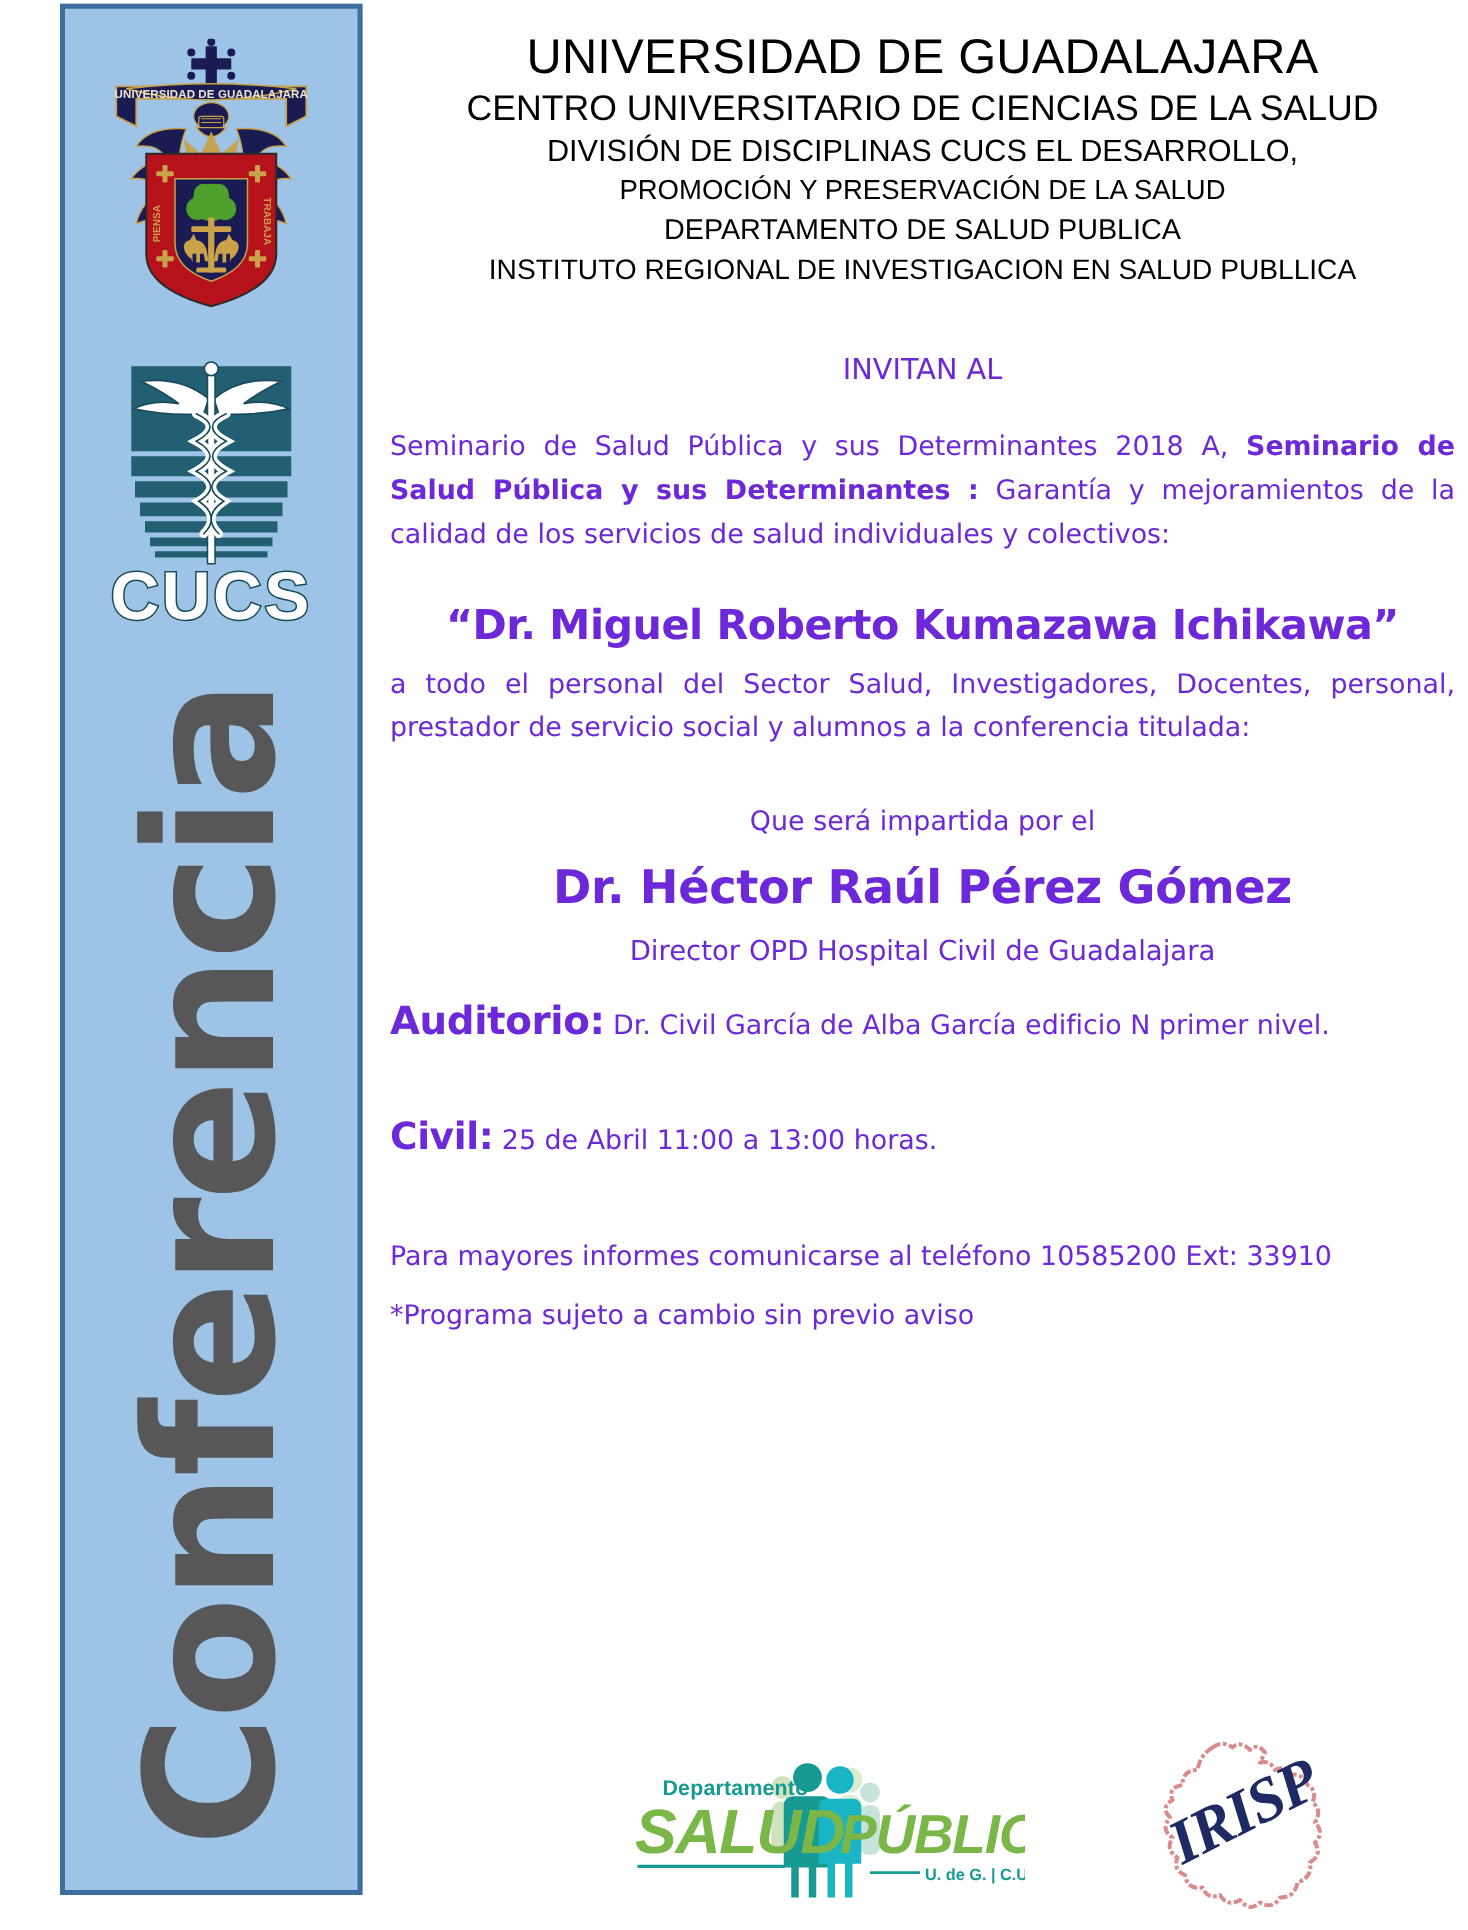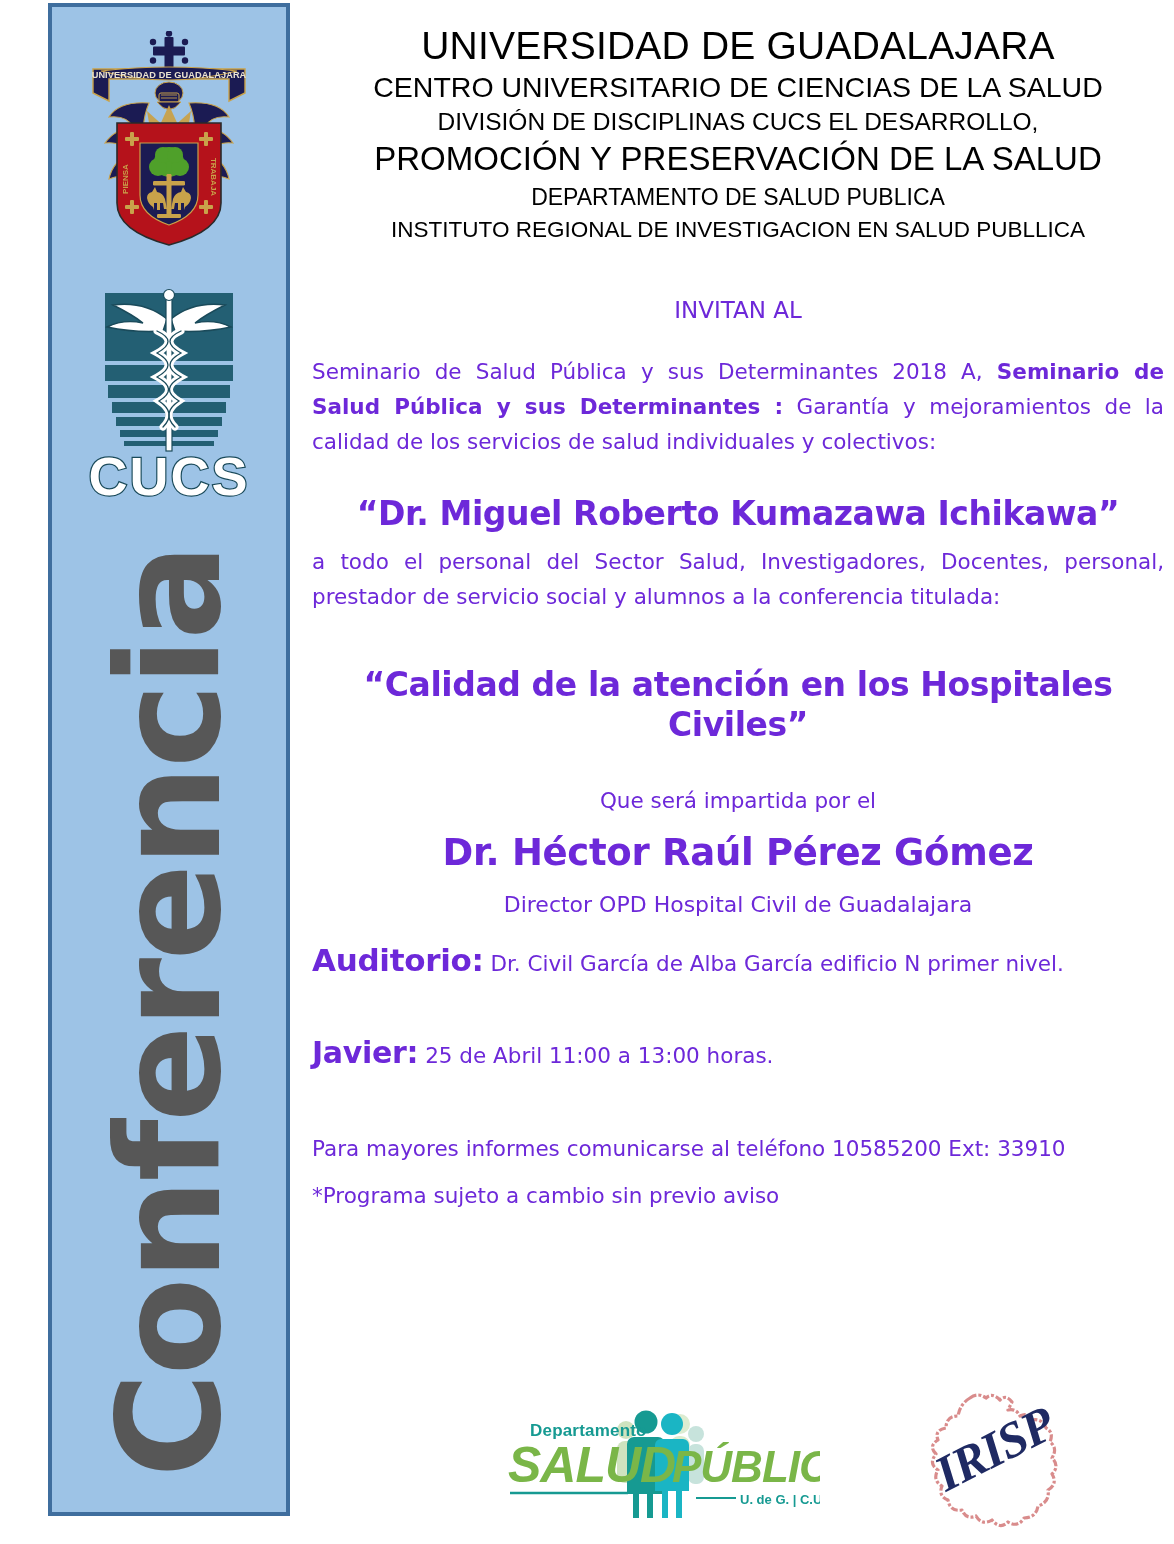--- a/index.html
+++ b/index.html
@@ -87,21 +87,21 @@
   
   .hdr {
     text-align: center;
     font-family: "Liberation Sans", sans-serif;
     color: #000000;
     font-weight: normal;
   }
   .hdr-l1 { font-size: 39px; letter-spacing: .2px; padding-top: 24px; line-height: 1.12; }
   .hdr-l2 { font-size: 28.5px; line-height: 1.22; padding-top: 2px; }
   .hdr-l3 { font-size: 24.5px; line-height: 1.26; padding-top: 3px; }
-  .hdr-l4 { font-size: 33px; line-height: 1.26; }
+  .hdr-l4 { font-size: 22px; line-height: 1.26; }
   .hdr-l5 { font-size: 23px;   line-height: 1.3;  padding-top: 3px; }
   .hdr-l6 { font-size: 22.5px; line-height: 1.3;  padding-top: 2px; }
 
   
   .body-txt {
     font-family: "DejaVu Sans", sans-serif;
     color: #6d28d9;
     font-size: 21.5px;
     line-height: 1.62;
   }
@@ -334,31 +334,30 @@
     <div class="body-txt">
 
       <div class="invitan">INVITAN AL</div>
 
       <div class="para-just"><span>Seminario de Salud Pública y sus Determinantes 2018 A, </span><b>Seminario de Salud Pública y sus Determinantes :</b><span> Garantía y mejoramientos de la calidad de los servicios de salud individuales y colectivos:</span></div>
 
       <div class="blk-title m-t34">“Dr. Miguel Roberto Kumazawa Ichikawa”</div>
 
       <div class="para-just m-t26">a todo el personal del Sector Salud, Investigadores, Docentes, personal, prestador de servicio social y alumnos a la conferencia titulada:</div>
 
-      <div class="blk-title m-t50">“Calidad de la atención en los Hospitales Civiles”</div>
 
       <div class="speaker-intro m-t40">Que será impartida por el</div>
 
       <div class="speaker-name m-t28">Dr. Héctor Raúl Pérez Gómez</div>
 
       <div class="speaker-role m-t26">Director OPD  Hospital Civil de Guadalajara</div>
 
       <div class="kv m-t26"><span class="kv-key">Auditorio:</span><span class="kv-val">  Dr. Civil García de Alba García edificio N primer nivel.</span></div>
 
-      <div class="kv m-t44"><span class="kv-key-sm">Javier:</span><span class="kv-val"> 25 de Abril  11:00 a 13:00 horas.</span></div>
+      <div class="kv m-t44"><span class="kv-key-sm">Civil:</span><span class="kv-val"> 25 de Abril  11:00 a 13:00 horas.</span></div>
 
       <div class="note m-t54">Para mayores informes comunicarse al teléfono 10585200 Ext: 33910</div>
 
       <div class="note m-t28">*Programa sujeto a cambio sin previo aviso</div>
 
     </div>
 
     <div class="footer-logos">
 
       <div class="sp-logo">

